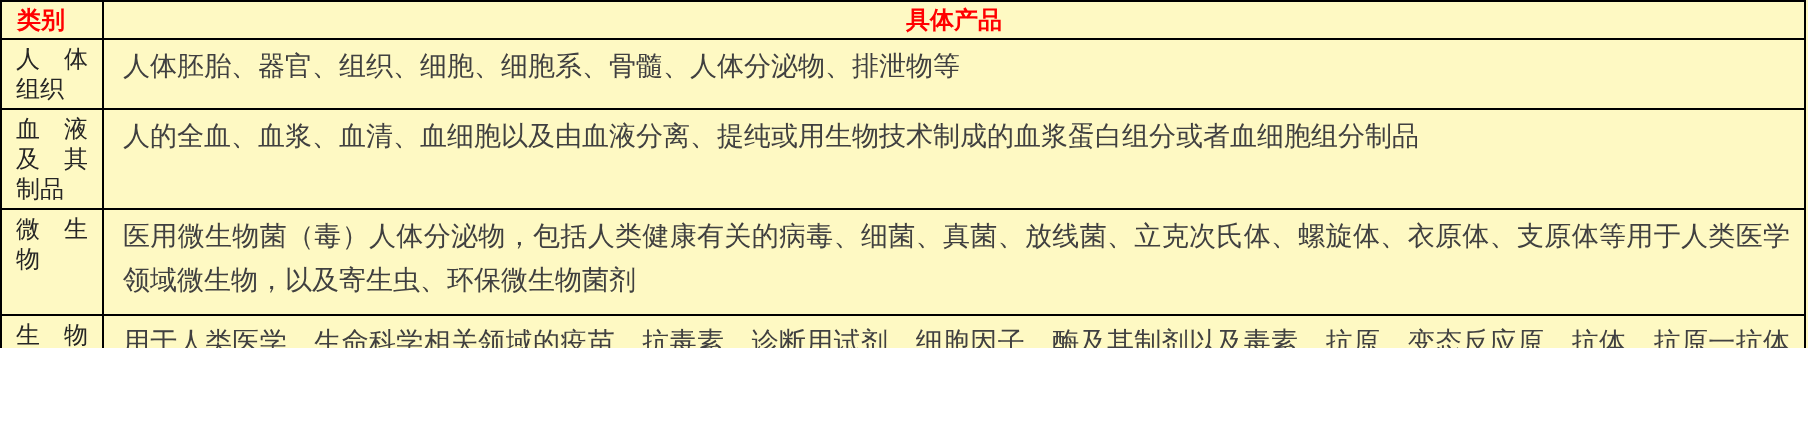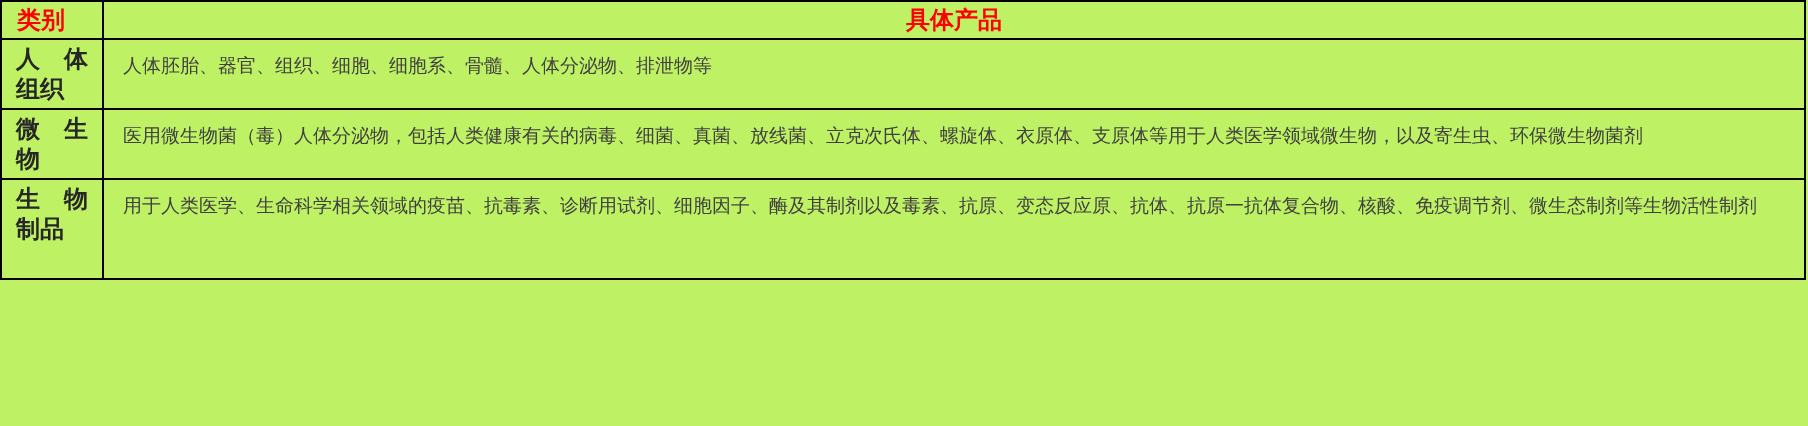--- a/index.html
+++ b/index.html
@@ -3,23 +3,23 @@
 <meta charset="utf-8">
 <style>
   html, body {
     margin: 0;
     padding: 0;
     background: #ffffff;
     font-family: "Liberation Sans", "DejaVu Sans", sans-serif;
   }
   .page {
     width: 1808px;
-    height: 426px;
+    height: 348px;
     box-sizing: border-box;
-    background: #bef264;
+    background: #fef9c3;
   }
   table.products-table {
     width: 1806px;
     border-collapse: collapse;
     table-layout: fixed;
   }
   table.products-table th,
   table.products-table td {
     border: 2px solid #000000;
     box-sizing: border-box;
@@ -35,34 +35,34 @@
   }
   th.col-cat {
     text-align: left;
     padding-left: 15px;
   }
   th.col-prod {
     text-align: center;
     margin-top: 45px;
   }
   td.cat-cell {
-    font-weight: bold;
+    font-weight: normal;
     color: #262626;
     font-size: 24px;
     line-height: 30px;
     padding: 4px 12px 4px 14px;
     vertical-align: top;
     white-space: pre-line;
     text-align: left;
   }
   td.prod-cell {
     color: #404040;
-    font-size: 19px;
+    font-size: 27px;
     line-height: 44px;
-    padding: 4px 14px 4px 19px;
+    padding: 4px 14px 12px 19px;
     vertical-align: top;
     text-align: justify;
     text-justify: inter-ideograph;
   }
   tr.row-3 td {
     padding-bottom: 34px;
   }
 </style>
 </head>
 <body>
@@ -74,20 +74,26 @@
         <th class="col-cat">类别</th>
         <th class="col-prod">具体产品</th>
       </tr>
     </thead>
     <tbody id="rows">
         <tr class="row-0">
           <td class="cat-cell">人　体
 组织</td>
           <td class="prod-cell">人体胚胎、器官、组织、细胞、细胞系、骨髓、人体分泌物、排泄物等</td>
         </tr>
+        <tr class="row-1">
+          <td class="cat-cell">血　液
+及　其
+制品</td>
+          <td class="prod-cell">人的全血、血浆、血清、血细胞以及由血液分离、提纯或用生物技术制成的血浆蛋白组分或者血细胞组分制品</td>
+        </tr>
         <tr class="row-2">
           <td class="cat-cell">微　生
 物</td>
           <td class="prod-cell">医用微生物菌（毒）人体分泌物，包括人类健康有关的病毒、细菌、真菌、放线菌、立克次氏体、螺旋体、衣原体、支原体等用于人类医学领域微生物，以及寄生虫、环保微生物菌剂</td>
         </tr>
         <tr class="row-3">
           <td class="cat-cell">生　物
 制品</td>
           <td class="prod-cell">用于人类医学、生命科学相关领域的疫苗、抗毒素、诊断用试剂、细胞因子、酶及其制剂以及毒素、抗原、变态反应原、抗体、抗原一抗体复合物、核酸、免疫调节剂、微生态制剂等生物活性制剂</td>
         </tr>

